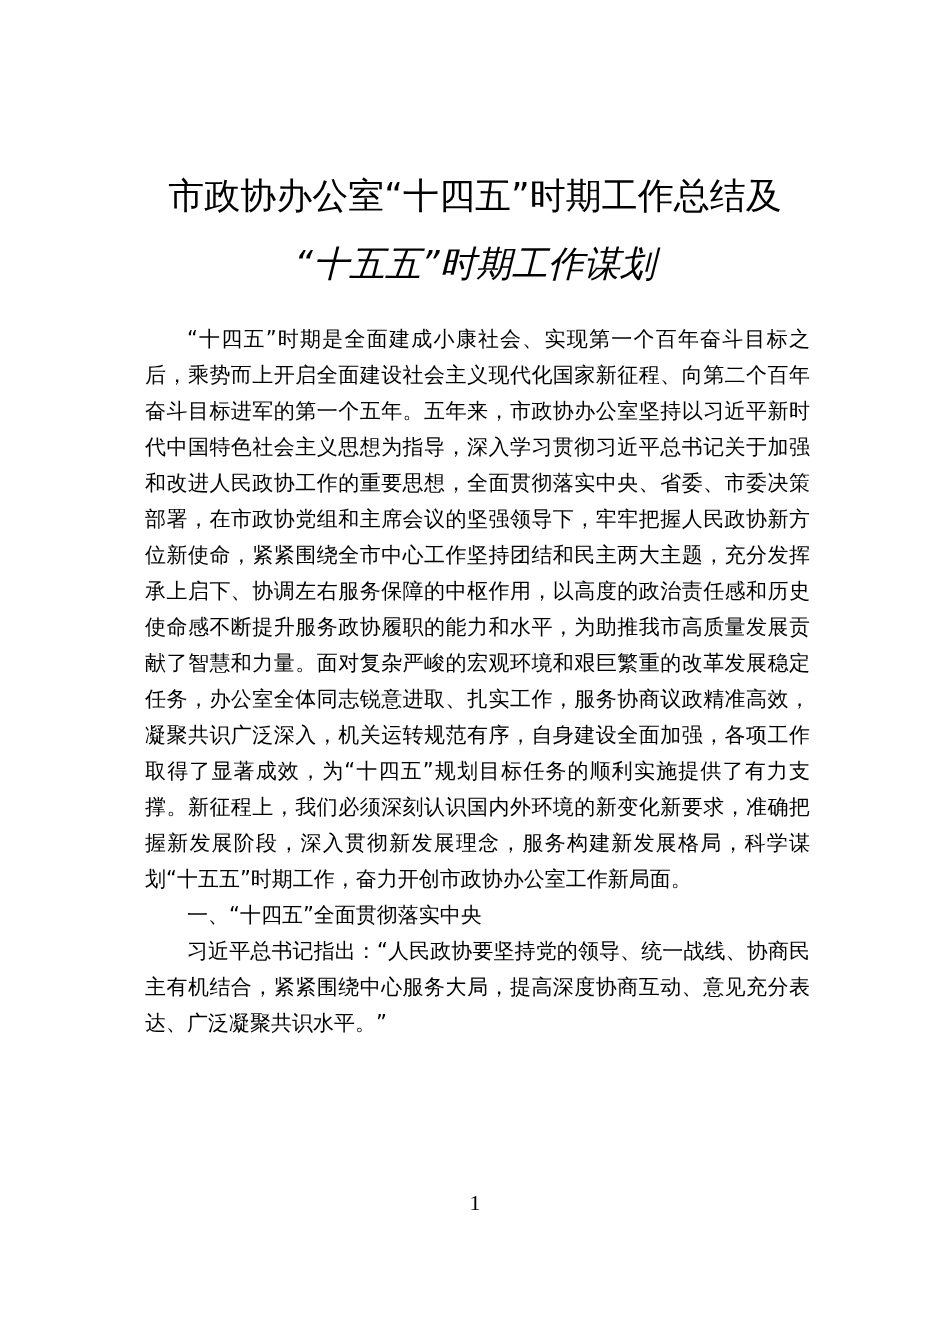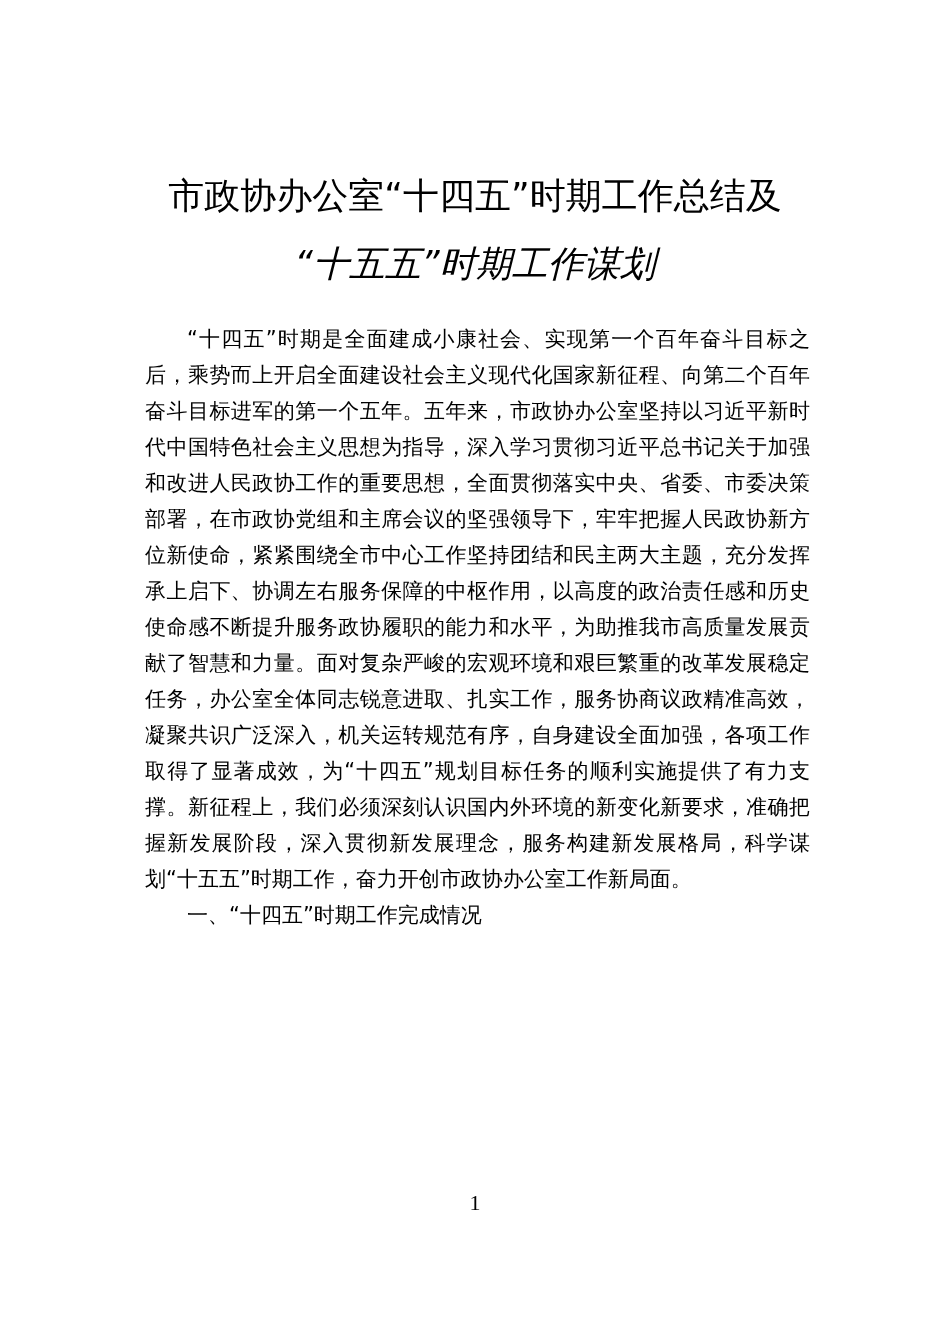--- a/index.html
+++ b/index.html
@@ -61,17 +61,18 @@
   </style>
 </head>
 <body>
 
 <div class="page">
   <div class="title l1">市政协办公室“十四五”时期工作总结及</div>
   <div class="title l2">“十五五”时期工作谋划</div>
 
   <div class="body-text">
     <p>“十四五”时期是全面建成小康社会、实现第一个百年奋斗目标之后，乘势而上开启全面建设社会主义现代化国家新征程、向第二个百年奋斗目标进军的第一个五年。五年来，市政协办公室坚持以习近平新时代中国特色社会主义思想为指导，深入学习贯彻习近平总书记关于加强和改进人民政协工作的重要思想，全面贯彻落实中央、省委、市委决策部署，在市政协党组和主席会议的坚强领导下，牢牢把握人民政协新方位新使命，紧紧围绕全市中心工作坚持团结和民主两大主题，充分发挥承上启下、协调左右服务保障的中枢作用，以高度的政治责任感和历史使命感不断提升服务政协履职的能力和水平，为助推我市高质量发展贡献了智慧和力量。面对复杂严峻的宏观环境和艰巨繁重的改革发展稳定任务，办公室全体同志锐意进取、扎实工作，服务协商议政精准高效，凝聚共识广泛深入，机关运转规范有序，自身建设全面加强，各项工作取得了显著成效，为“十四五”规划目标任务的顺利实施提供了有力支撑。新征程上，我们必须深刻认识国内外环境的新变化新要求，准确把握新发展阶段，深入贯彻新发展理念，服务构建新发展格局，科学谋划“十五五”时期工作，奋力开创市政协办公室工作新局面。</p>
-    <p>一、“十四五”时期工作完成情况</p>
+    <p>一、“十四五”全面贯彻落实中央</p>
+    <p>习近平总书记指出：“人民政协要坚持党的领导、统一战线、协商民主有机结合，紧紧围绕中心服务大局，提高深度协商互动、意见充分表达、广泛凝聚共识水平。”</p>
   </div>
 
   <div class="page-number">1</div>
 </div>
 
 </body></html>

